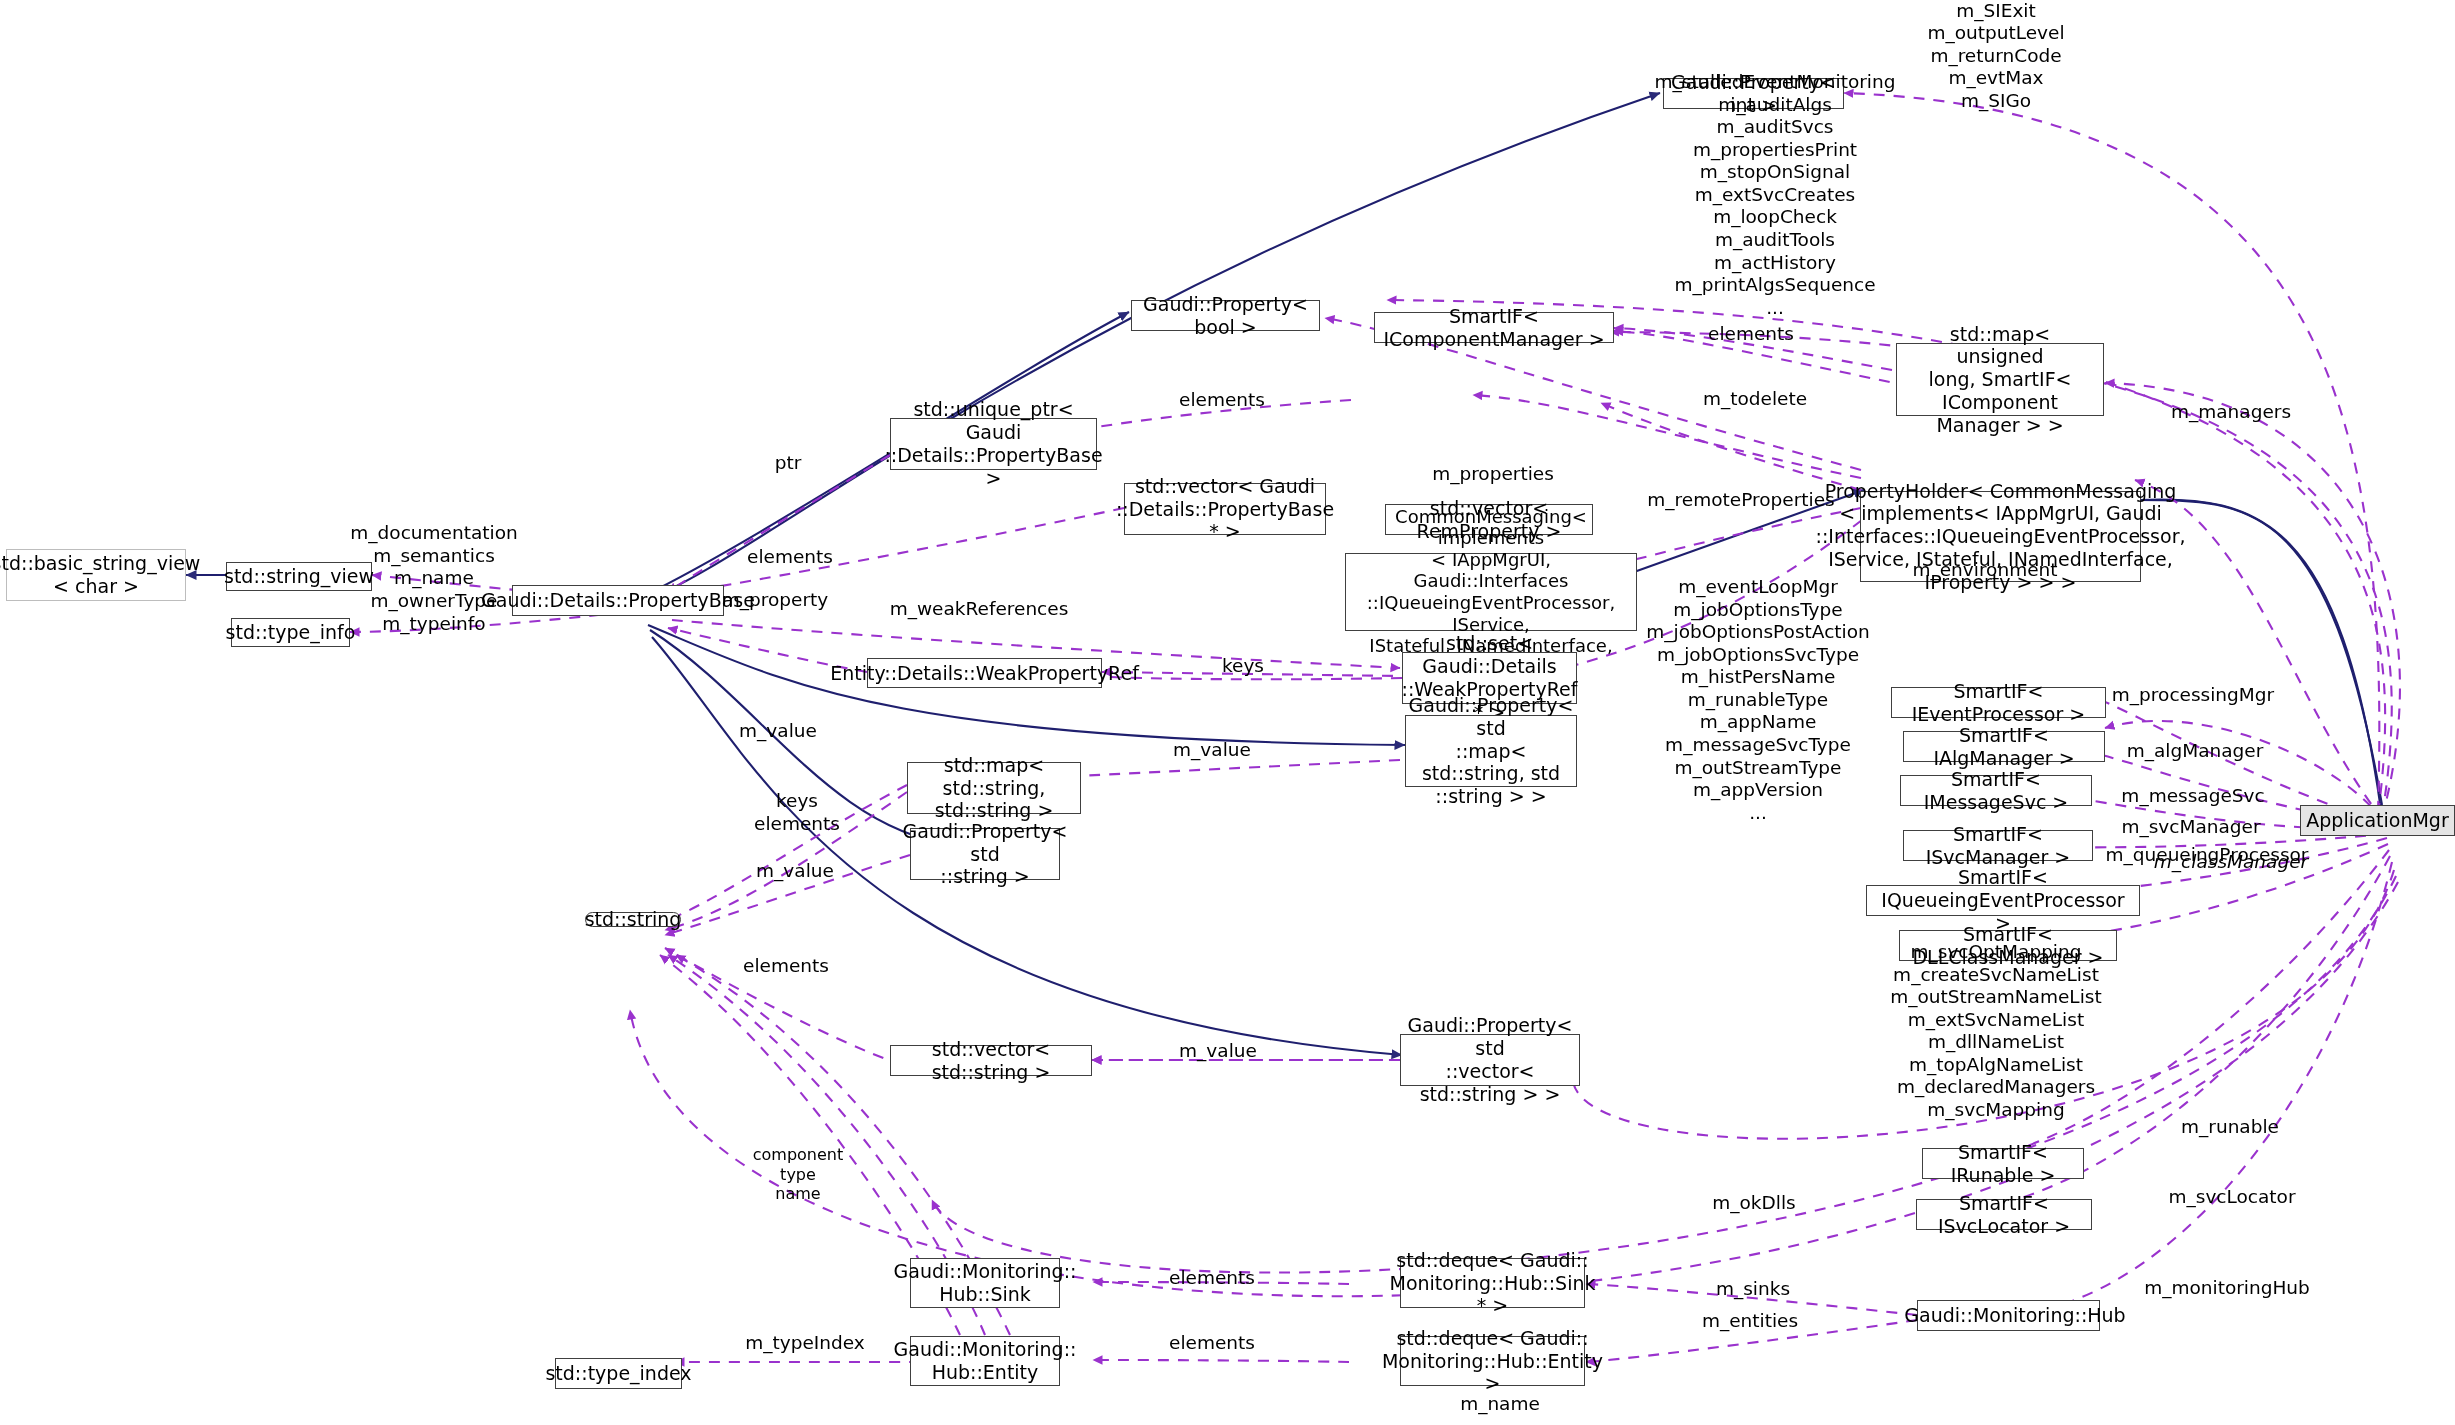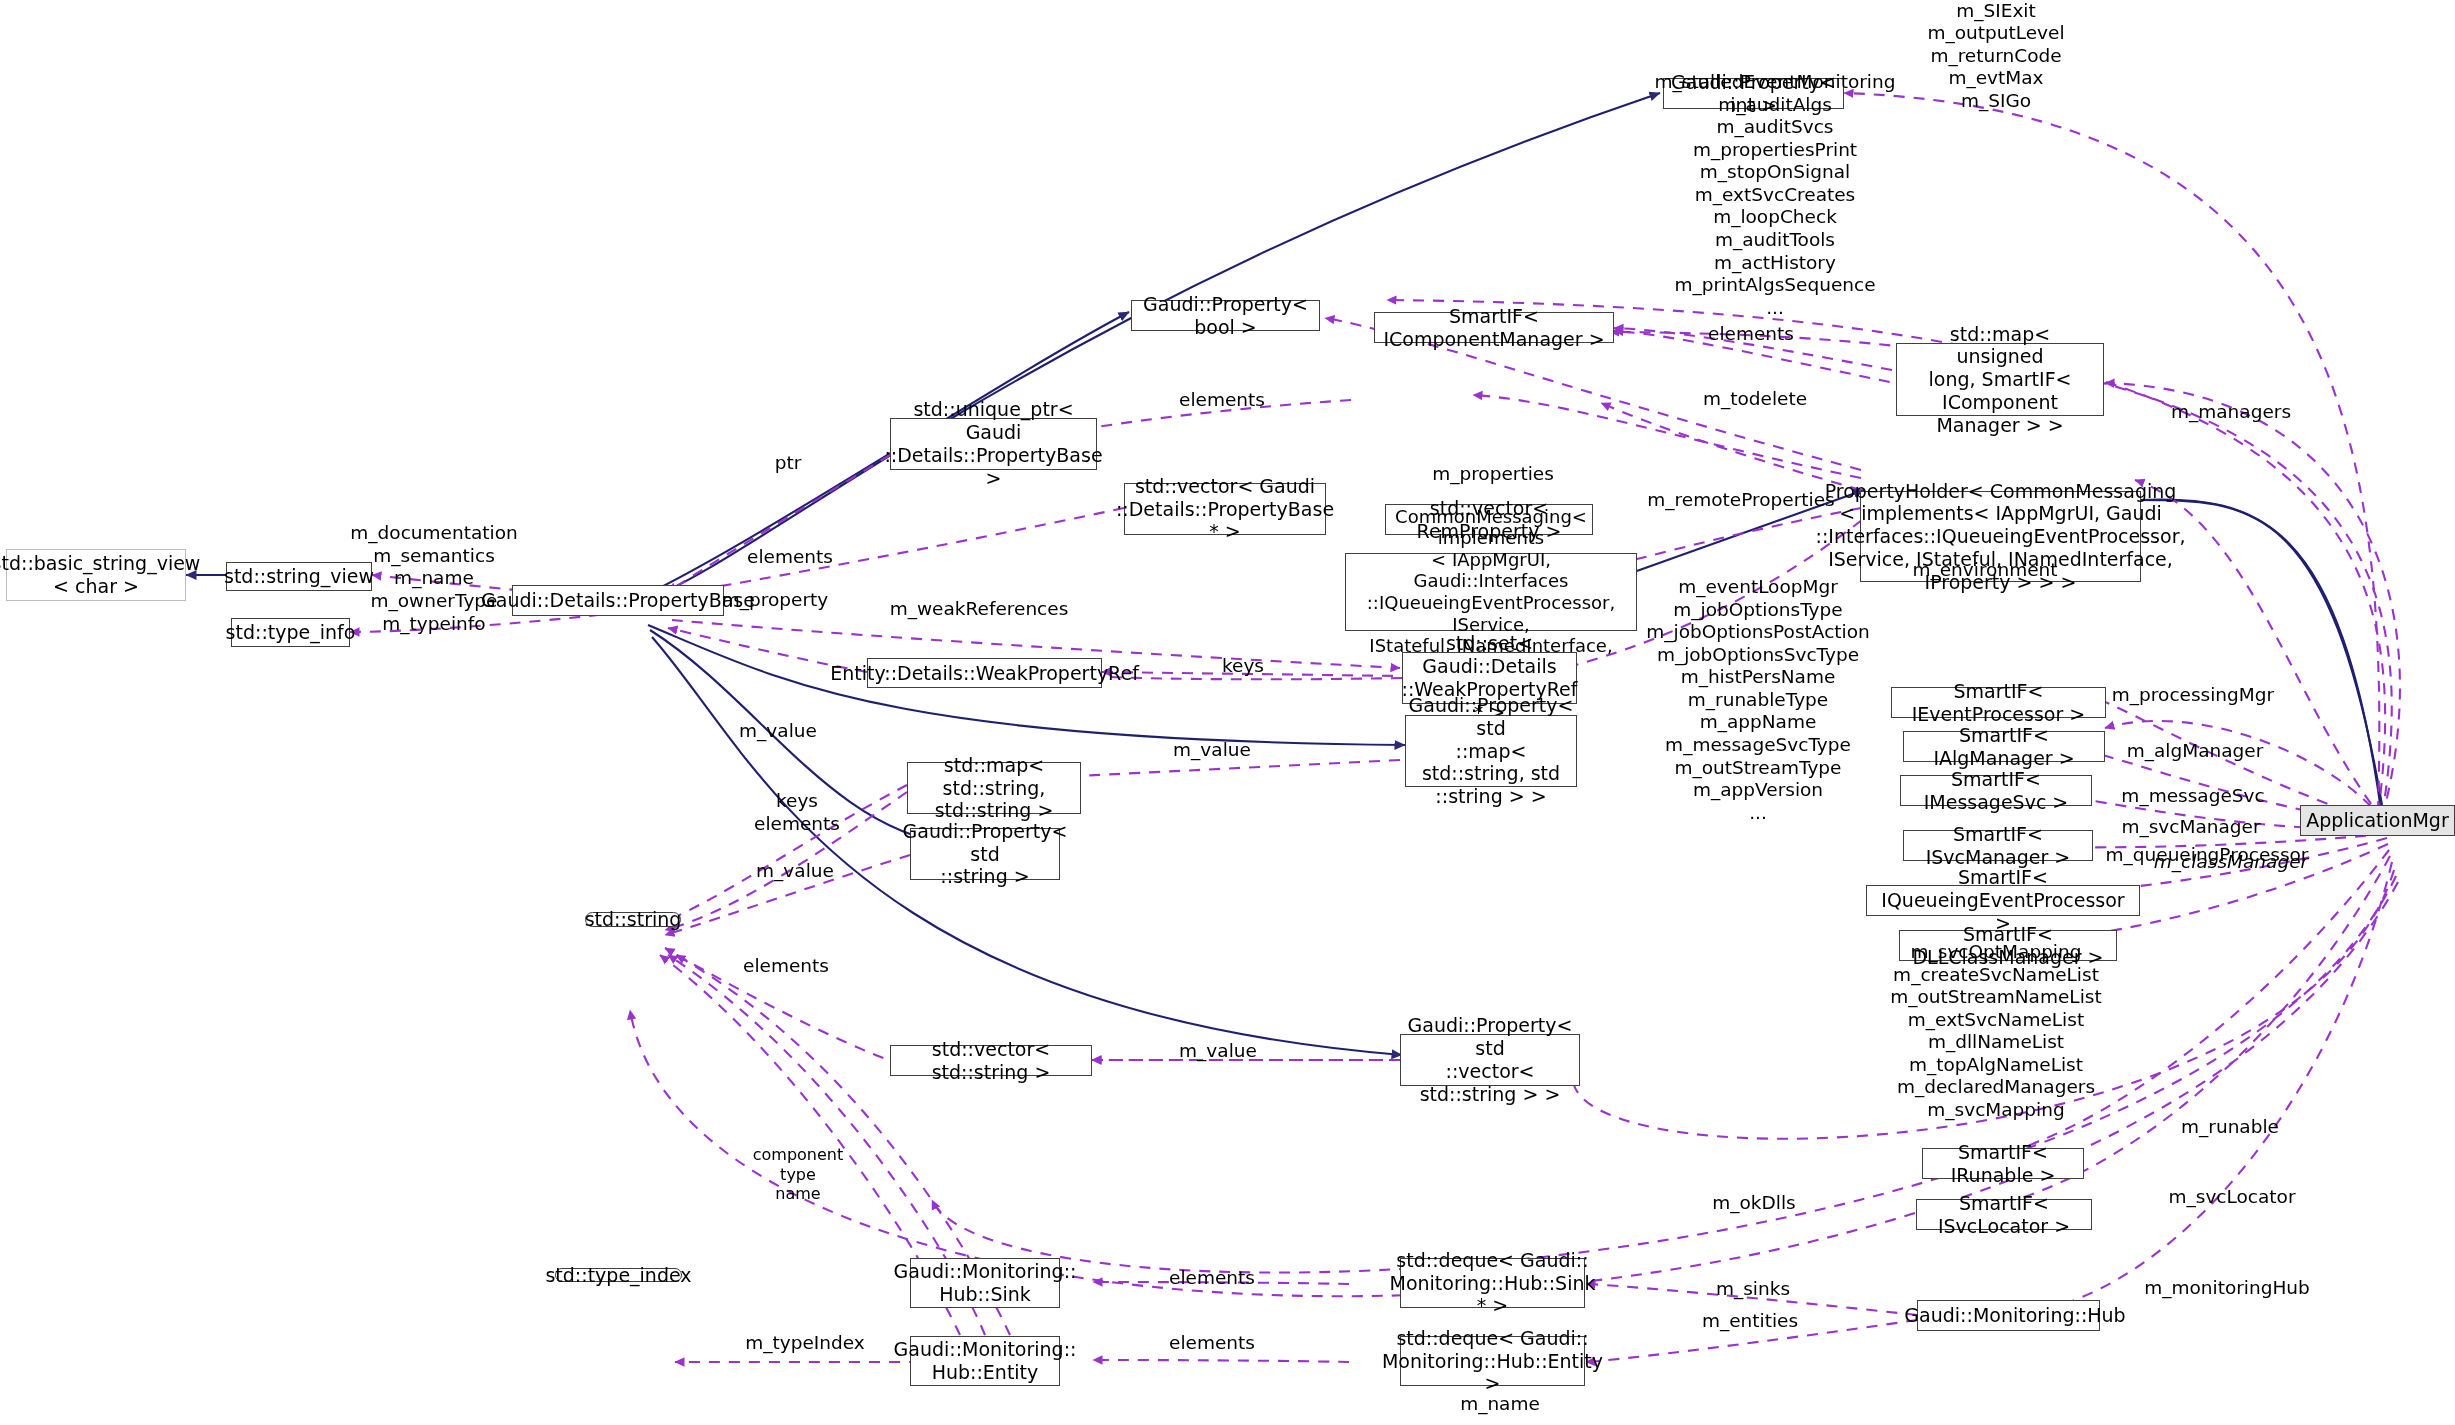--- a/index.html
+++ b/index.html
@@ -207,21 +207,21 @@
   <div class="node" style="left:1916px;top:1199px;width:176px;height:31px;">SmartIF&lt; ISvcLocator &gt;</div>
   <div class="node" style="left:910px;top:1258px;width:150px;height:50px;">Gaudi::Monitoring::
 Hub::Sink</div>
   <div class="node" style="left:910px;top:1336px;width:150px;height:50px;">Gaudi::Monitoring::
 Hub::Entity</div>
   <div class="node" style="left:1400px;top:1258px;width:185px;height:50px;">std::deque&lt; Gaudi::
 Monitoring::Hub::Sink * &gt;</div>
   <div class="node" style="left:1400px;top:1336px;width:185px;height:50px;">std::deque&lt; Gaudi::
 Monitoring::Hub::Entity &gt;</div>
   <div class="node" style="left:1917px;top:1300px;width:183px;height:31px;padding-left:20px;">Gaudi::Monitoring::Hub</div>
-  <div class="node" style="left:555px;top:1268px;width:127px;height:14px;border-radius:9px;">std::type_index</div>
+  <div class="node" style="left:555px;top:1358px;width:127px;height:31px;">std::type_index</div>
   <div class="node current" style="left:2300px;top:805px;width:155px;height:31px;">ApplicationMgr</div>
 
   <div class="elabel" style="left:1996px;top:45px;">m_pluginDebugLevel
 m_SIExit
 m_outputLevel
 m_returnCode
 m_evtMax
 m_SIGo</div>
   <div class="elabel" style="left:1775px;top:195px;">m_stalledEventMonitoring
 m_auditAlgs

